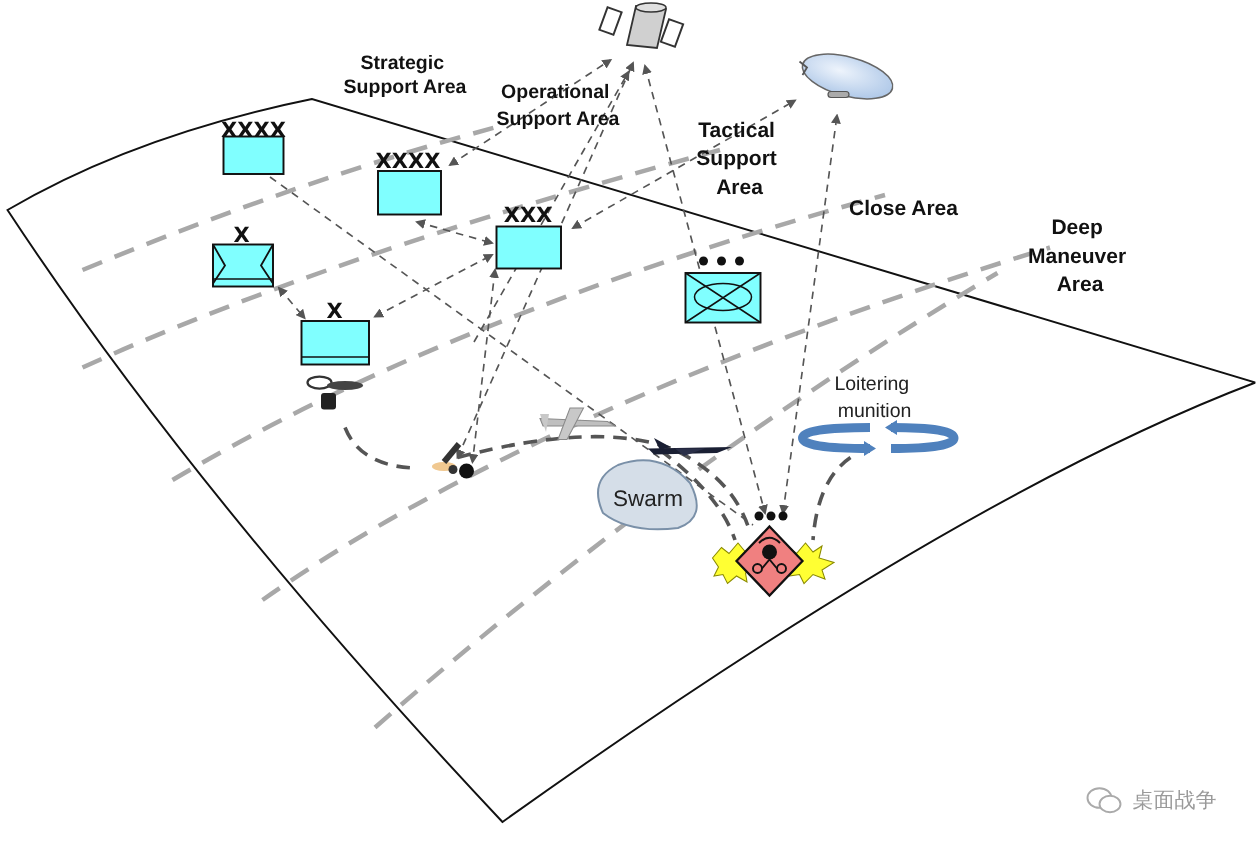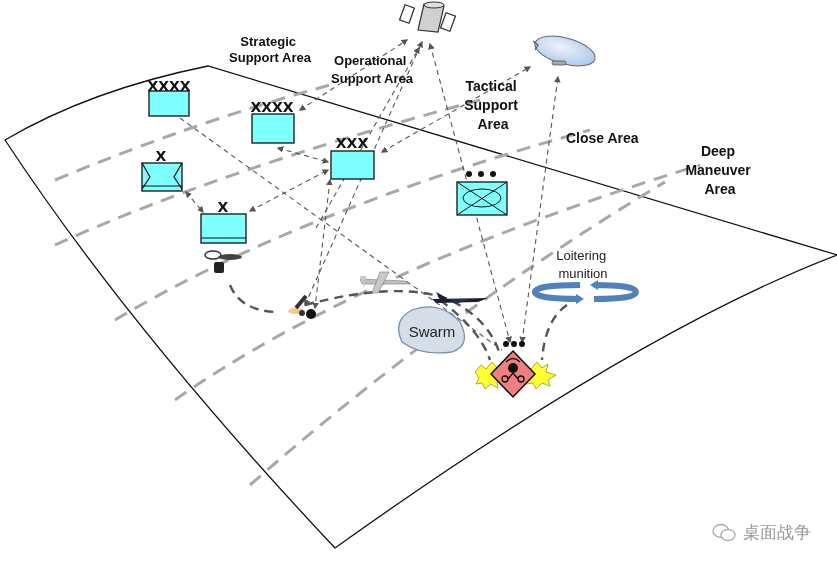--- a/index.html
+++ b/index.html
@@ -2,21 +2,21 @@
 <html><head>
 <meta charset="utf-8">
 <style>
   html, body { margin:0; padding:0; background:#ffffff; }
   body { width:837px; height:568px; position:relative; overflow:hidden; font-family:"Liberation Sans", sans-serif; }
   svg#diagram { position:absolute; left:0; top:0; }
   .lbl-bold { font-family:"Liberation Sans", sans-serif; font-weight:bold; font-size:14px; fill:#111; }
   .lbl-bold-sm { font-family:"Liberation Sans", sans-serif; font-weight:bold; font-size:13px; fill:#111; }
   .lbl { font-family:"Liberation Sans", sans-serif; font-size:13px; fill:#222; }
   .ech { font-family:"DejaVu Sans", sans-serif; font-weight:bold; font-size:14px; fill:#111; }
-  .wm { position:absolute; right:26px; bottom:24px; color:#9a9a9a; font-family:"DejaVu Sans", sans-serif; font-size:17px; display:flex; align-items:center; gap:6px; }
+  .wm { position:absolute; right:26px; bottom:24px; color:#9a9a9a; font-family:"DejaVu Sans", sans-serif; font-size:14px; display:flex; align-items:center; gap:6px; }
 </style>
 </head>
 <body>
 
 <svg id="diagram" width="837" height="568" viewBox="0 0 837 568" xmlns="http://www.w3.org/2000/svg">
   <defs>
     <marker id="arr" viewBox="0 0 10 10" refX="8" refY="5" markerWidth="6" markerHeight="6" orient="auto-start-reverse">
       <path d="M0,0 L10,5 L0,10 z" fill="#555"></path>
     </marker>
     <radialGradient id="airg" cx="40%" cy="40%" r="70%">

